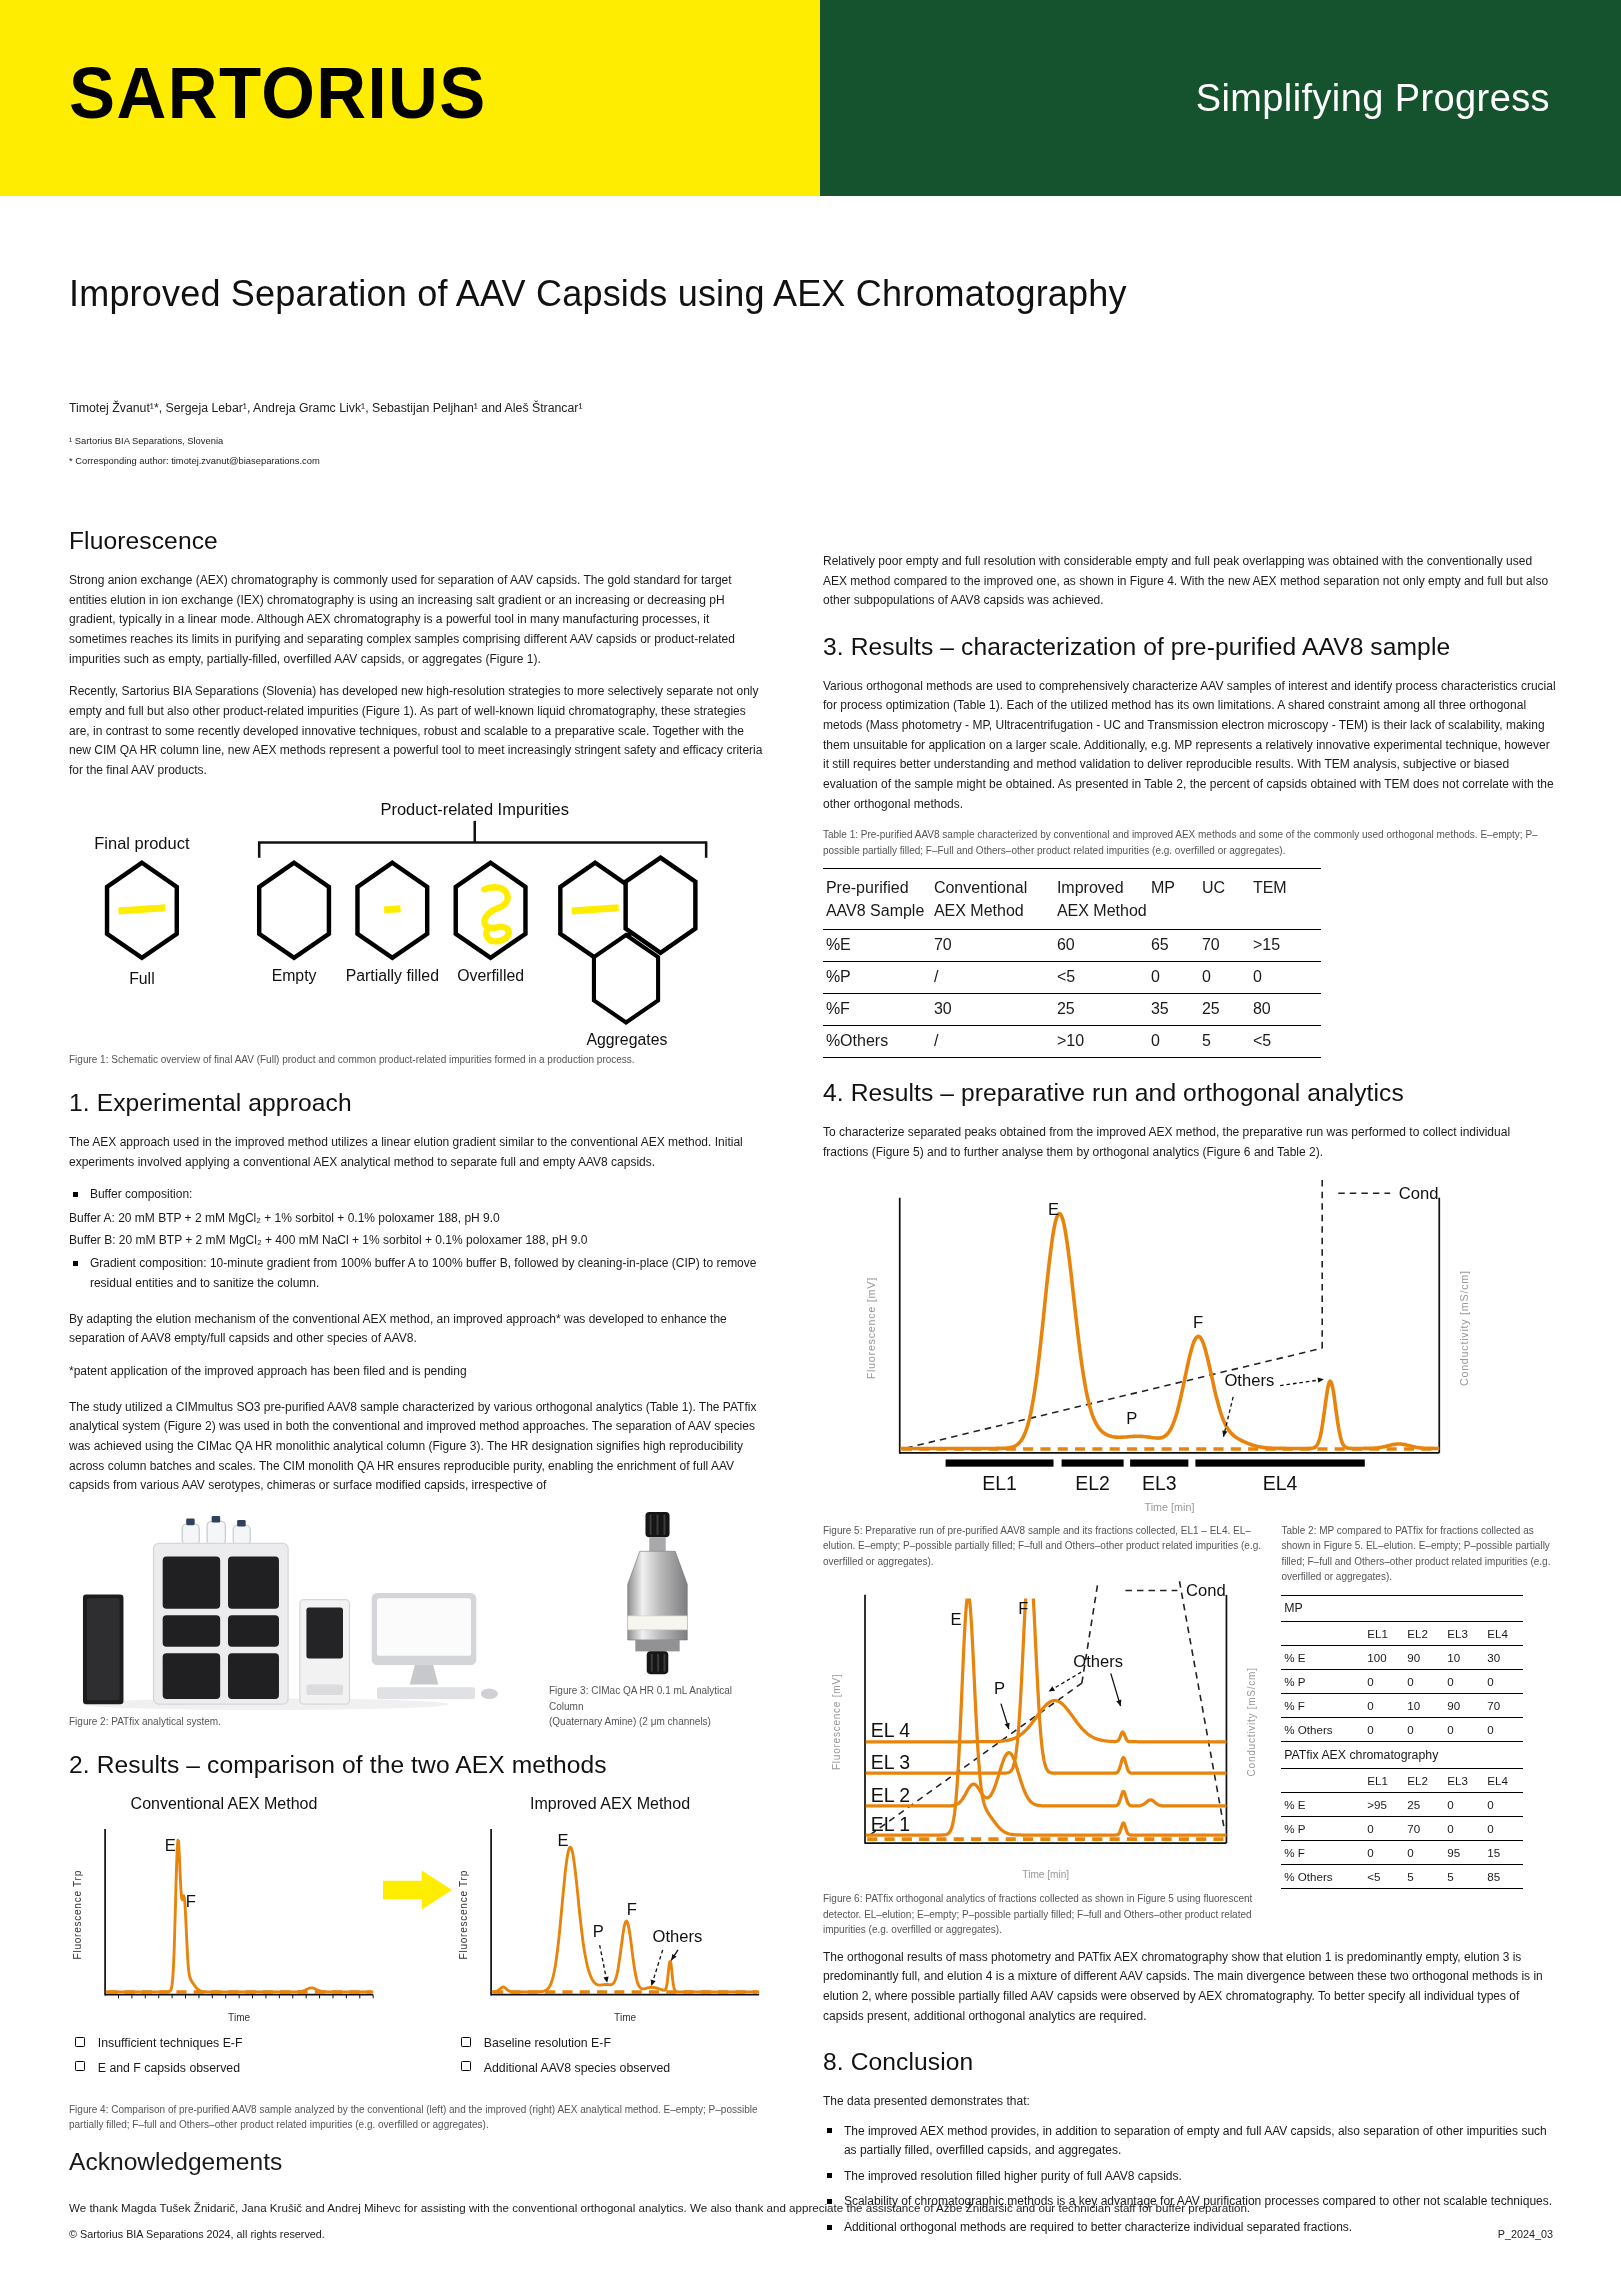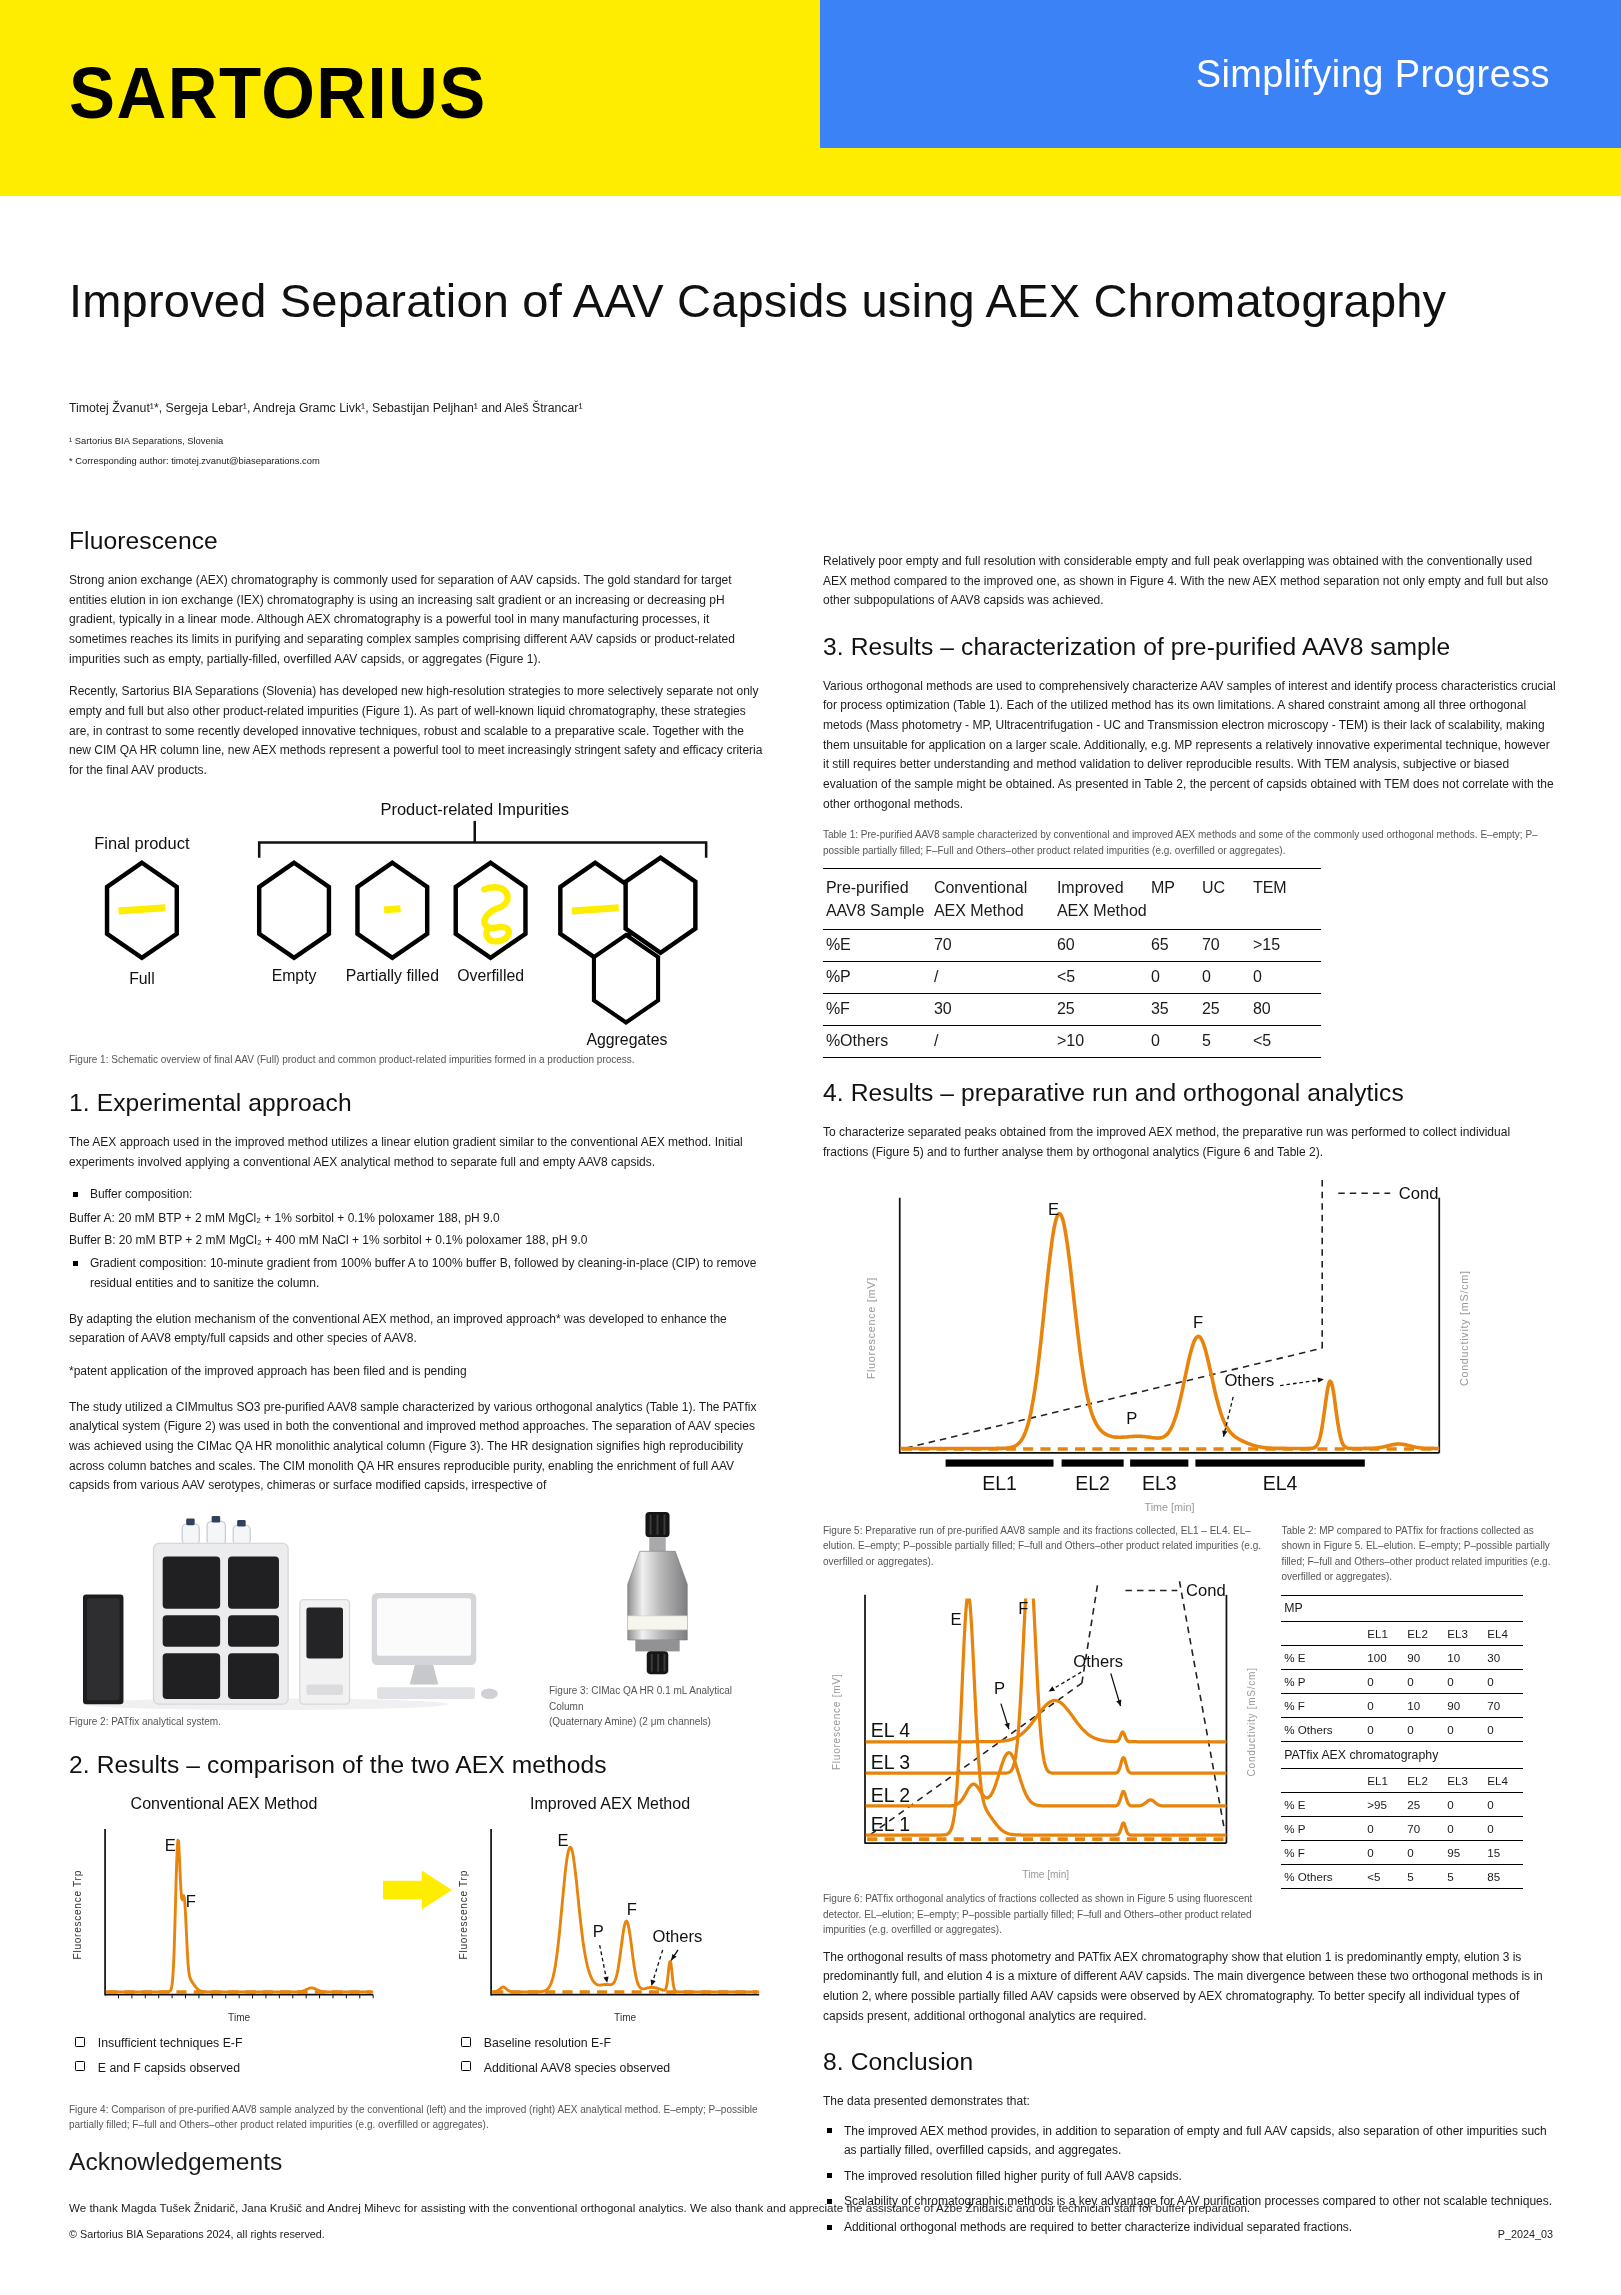--- a/index.html
+++ b/index.html
@@ -9,27 +9,27 @@
     color:#1a1a1a; overflow:hidden; margin:0 auto;
     font-family:"Liberation Sans", sans-serif;
   }
   
   .band { position:absolute; top:0; left:0; width:1621px; height:196px; background:#FFED00;padding-left:39px; }
   .logo {
     position:absolute; left:69px; top:52px; font-size:69px; font-weight:900;
     letter-spacing:1.4px; color:#000; transform:scaleY(1.04); transform-origin:left top;
   }
   .tagline-box {
-    position:absolute; left:820px; top:0; width:802px; height:148px; background:#3b82f6;
+    position:absolute; left:820px; top:0; width:802px; height:196px; background:#14532d;
     display:flex; align-items:center; justify-content:flex-end; padding-right:72px;
   }
   .tagline { color:#fff; font-size:38px; font-weight:400; letter-spacing:0.4px; }
 
   
-  .title { position:absolute; left:69px; top:273px; font-size:47px; font-weight:300; color:#111; letter-spacing:0.2px; }
+  .title { position:absolute; left:69px; top:273px; font-size:36px; font-weight:300; color:#111; letter-spacing:0.2px; }
   .authors { position:absolute; left:69px; top:401px; font-size:12.3px; color:#222; }
   .affil1 { position:absolute; left:69px; top:435px; font-size:9.4px; color:#222; }
   .affil2 { position:absolute; left:69px; top:455px; font-size:9.4px; color:#222; }
 
   
   .col-left  { position:absolute; left:69px;  top:527px; width:697px; }
   .col-right { position:absolute; left:823px; top:552px; width:733px; }
 
   h2.sec { font-size:24.6px; font-weight:300; color:#111; margin:21.7px 0 16px; letter-spacing:0.1px; }
   h2.sec.first { margin-top:0; }

